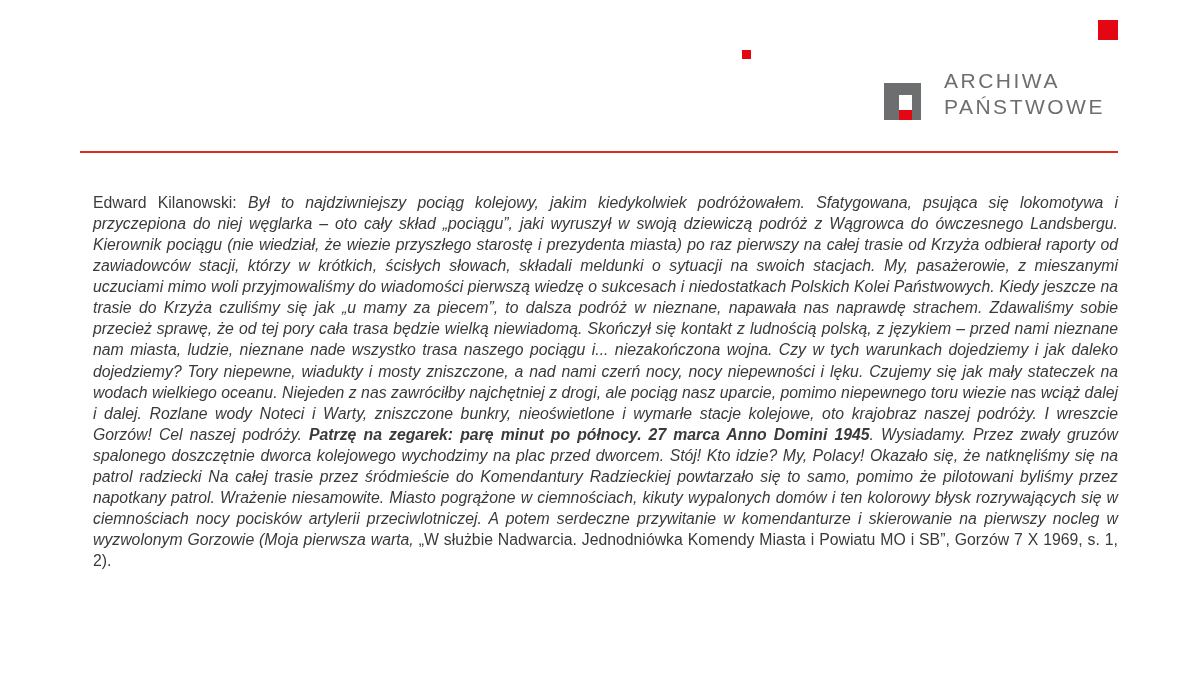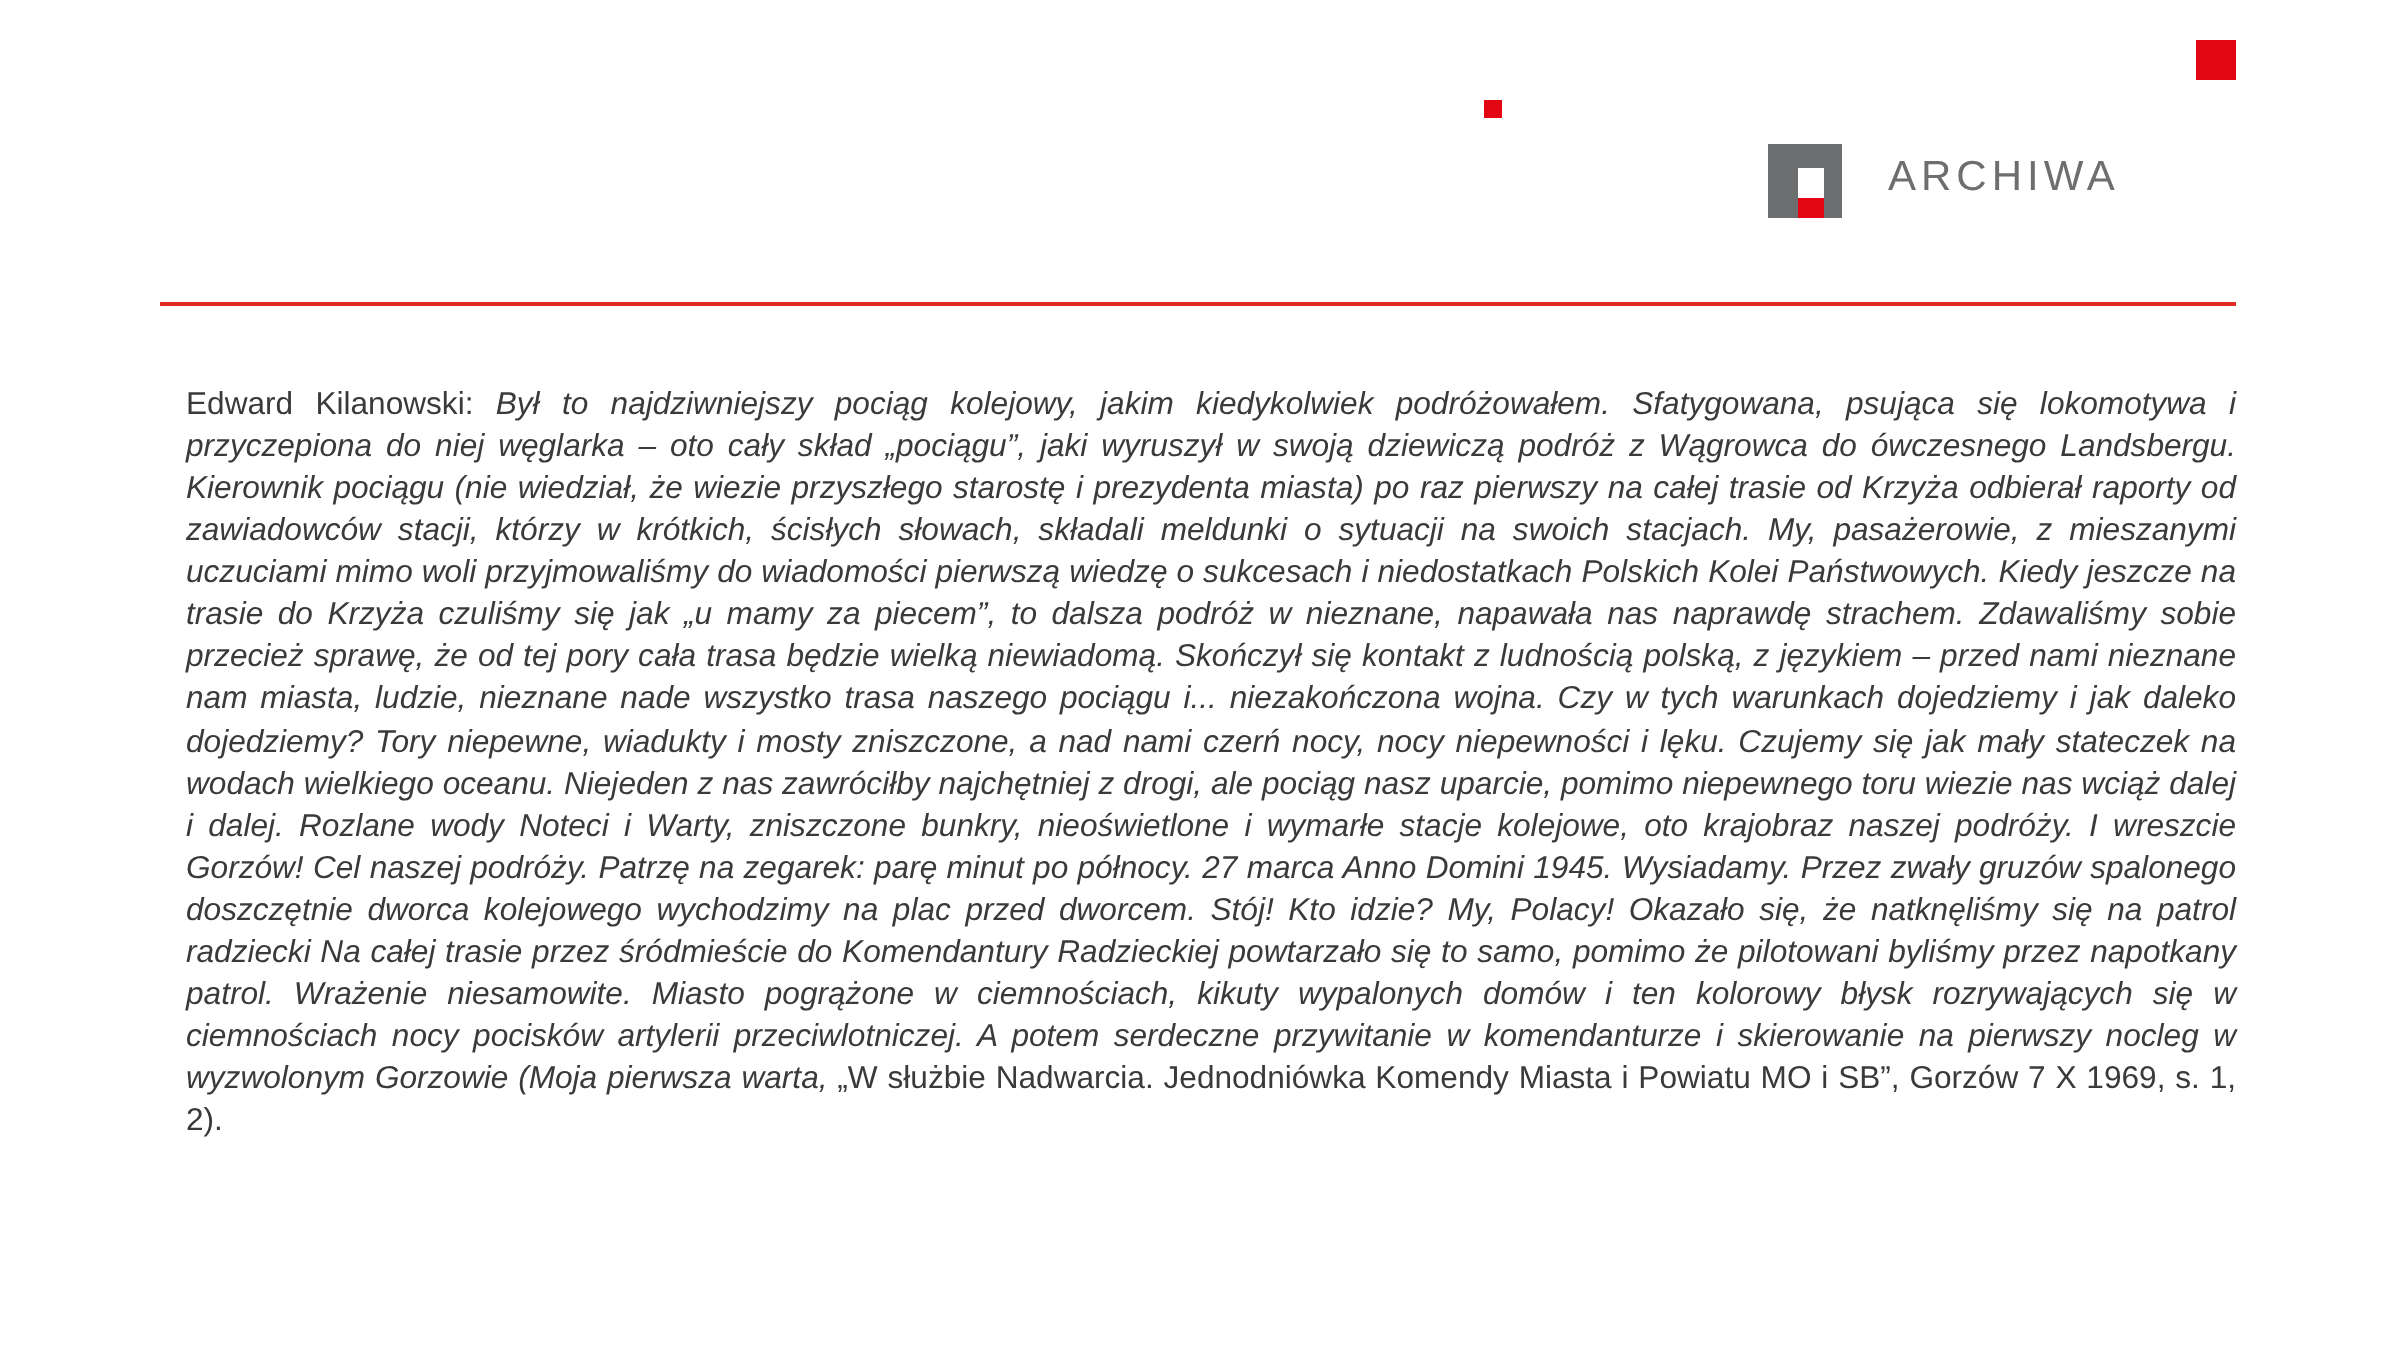--- a/index.html
+++ b/index.html
@@ -15,21 +15,21 @@
     width:1200px;height:675px;
     background:var(--page_bg);
     overflow:hidden;
     font-family:"Liberation Sans",sans-serif;
   }
   
   .sq{position:absolute;background:var(--accent_red);}
   .sq-top-right{left:1098px;top:20px;width:20px;height:20px;}
   .sq-mid{left:742px;top:50px;width:9px;height:9px;}
   
-  .logo{position:absolute;left:884px;top:72px;display:flex;align-items:center;}
+  .logo{position:absolute;left:884px;top:72px;display:flex;align-items:flex-end;}
   .logo-mark{position:relative;width:37px;height:37px;background:var(--logo_gray);flex:0 0 auto;}
   .logo-mark .col-white{position:absolute;left:15px;top:12px;width:13px;height:15px;background:#ffffff;}
   .logo-mark .col-red{position:absolute;left:15px;bottom:0;width:13px;height:10px;background:var(--accent_red);}
   .logo-text{
     margin-left:23px;margin-top:-4px;
     color:var(--logo_gray);
     font-size:21px;line-height:26px;
     letter-spacing:2.5px;
     font-weight:400;
     white-space:nowrap;
@@ -38,38 +38,39 @@
   .divider{position:absolute;left:80px;top:151px;width:1038px;height:2px;background:var(--divider_red);}
   
   .article{
     position:absolute;left:93px;top:176px;width:1025px;
     color:var(--body_text);
     font-size:15.8px;line-height:21.1px;
     text-align:justify;
   }
   .article .speaker{font-style:normal;}
   .article .quote{font-style:italic;margin-top:16px;}
-  .article .quote-bold{font-style:italic;font-weight:normal;}
+  .article .quote-bold{font-style:italic;font-weight:bold;}
   .article .citation{font-style:normal;}
 </style>
 </head>
 <body>
 
 <div class="canvas">
 
   <div class="sq sq-mid"></div>
   <div class="sq sq-top-right"></div>
 
   <div class="logo">
     <div class="logo-mark">
       <div class="col-white"></div>
       <div class="col-red"></div>
     </div>
     <div class="logo-text">
       <div>ARCHIWA</div>
+      <div>PAŃSTWOWE</div>
     </div>
   </div>
 
   <div class="divider"></div>
 
   <p class="article"><span class="speaker">Edward Kilanowski: </span><span class="quote">Był to najdziwniejszy pociąg kolejowy, jakim kiedykolwiek podróżowałem. Sfatygowana, psująca się lokomotywa i przyczepiona do niej węglarka – oto cały skład „pociągu”, jaki wyruszył w swoją dziewiczą podróż z Wągrowca do ówczesnego Landsbergu. Kierownik pociągu (nie wiedział, że wiezie przyszłego starostę i prezydenta miasta) po raz pierwszy na całej trasie od Krzyża odbierał raporty od zawiadowców stacji, którzy w krótkich, ścisłych słowach, składali meldunki o sytuacji na swoich stacjach. My, pasażerowie, z mieszanymi uczuciami mimo woli przyjmowaliśmy do wiadomości pierwszą wiedzę o sukcesach i niedostatkach Polskich Kolei Państwowych. Kiedy jeszcze na trasie do Krzyża czuliśmy się jak „u mamy za piecem”, to dalsza podróż w nieznane, napawała nas naprawdę strachem. Zdawaliśmy sobie przecież sprawę, że od tej pory cała trasa będzie wielką niewiadomą. Skończył się kontakt z ludnością polską, z językiem – przed nami nieznane nam miasta, ludzie, nieznane nade wszystko trasa naszego pociągu i... niezakończona wojna. Czy w tych warunkach dojedziemy i jak daleko dojedziemy? Tory niepewne, wiadukty i mosty zniszczone, a nad nami czerń nocy, nocy niepewności i lęku. Czujemy się jak mały stateczek na wodach wielkiego oceanu. Niejeden z nas zawróciłby najchętniej z drogi, ale pociąg nasz uparcie, pomimo niepewnego toru wiezie nas wciąż dalej i dalej. Rozlane wody Noteci i Warty, zniszczone bunkry, nieoświetlone i wymarłe stacje kolejowe, oto krajobraz naszej podróży. I wreszcie Gorzów! Cel naszej podróży. </span><span class="quote-bold">Patrzę na zegarek: parę minut po północy. 27 marca Anno Domini 1945</span><span class="quote">. Wysiadamy. Przez zwały gruzów spalonego doszczętnie dworca kolejowego wychodzimy na plac przed dworcem. Stój! Kto idzie? My, Polacy! Okazało się, że natknęliśmy się na patrol radziecki Na całej trasie przez śródmieście do Komendantury Radzieckiej powtarzało się to samo, pomimo że pilotowani byliśmy przez napotkany patrol. Wrażenie niesamowite. Miasto pogrążone w ciemnościach, kikuty wypalonych domów i ten kolorowy błysk rozrywających się w ciemnościach nocy pocisków artylerii przeciwlotniczej. A potem serdeczne przywitanie w komendanturze i skierowanie na pierwszy nocleg w wyzwolonym Gorzowie (Moja pierwsza warta, </span><span class="citation">„W służbie Nadwarcia. Jednodniówka Komendy Miasta i Powiatu MO i SB”, Gorzów 7 X 1969, s. 1, 2).</span></p>
 
 </div>
 
 </body></html>

